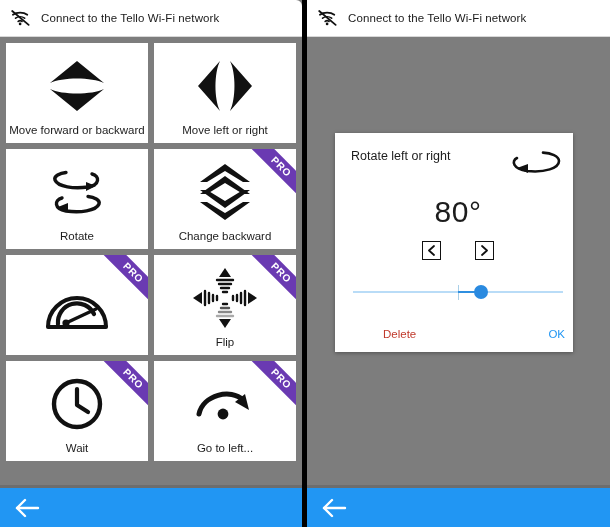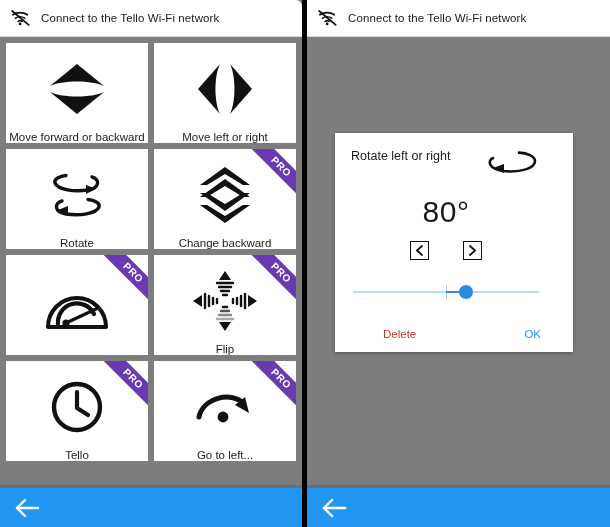--- a/index.html
+++ b/index.html
@@ -94,20 +94,21 @@
     justify-content: center;
     width: 100%;
     padding-top: 4px;
     box-sizing: border-box;
   }
   .card-icon svg { display: block; }
   .card-label {
     flex: 0 0 auto;
     font-size: 11.5px;
     color: #1c1c1c;
+    padding-bottom: 7px;
     text-align: center;
     white-space: nowrap;
   }
   
   .pro-ribbon {
     position: absolute;
     top: 0;
     right: 0;
     width: 52px;
     height: 52px;
@@ -137,21 +138,21 @@
     position: relative;
     background: #7d7d7d;
   }
   .dialog {
     position: absolute;
     left: 28px;
     top: 96px;
     width: 238px;
     background: #ffffff;
     box-sizing: border-box;
-    padding: 14px 32px 12px 16px;
+    padding: 14px 8px 12px 16px;
     box-shadow: 0 1px 4px rgba(0,0,0,0.35);
   }
   .dialog-header {
     display: flex;
     align-items: flex-start;
     justify-content: space-between;
   }
   .dialog-title {
     font-size: 12.5px;
     color: #1c1c1c;
@@ -390,21 +391,21 @@
           </div>
         </div>
 
         <div class="card">
           <div class="card-icon">
             <svg width="54" height="54" viewBox="0 0 54 54">
               <circle cx="27" cy="27" r="23" fill="none" stroke="#111" stroke-width="4.4"></circle>
               <path d="M27 12 V28 L38 35" fill="none" stroke="#111" stroke-width="4.2" stroke-linecap="round" stroke-linejoin="round"></path>
             </svg>
           </div>
-          <div class="card-label">Tello</div>
+          <div class="card-label">Wait</div>
           <div class="pro-ribbon">
             <span>PRO</span>
           </div>
         </div>
 
         <div class="card">
           <div class="card-icon">
             <svg width="64" height="48" viewBox="0 0 64 48">
               <path d="M6 34 C10 15, 38 8, 50 20" fill="none" stroke="#111" stroke-width="5" stroke-linecap="round"></path>
               <path d="M56 30 L42 22 L52 14 Z" fill="#111"></path>

